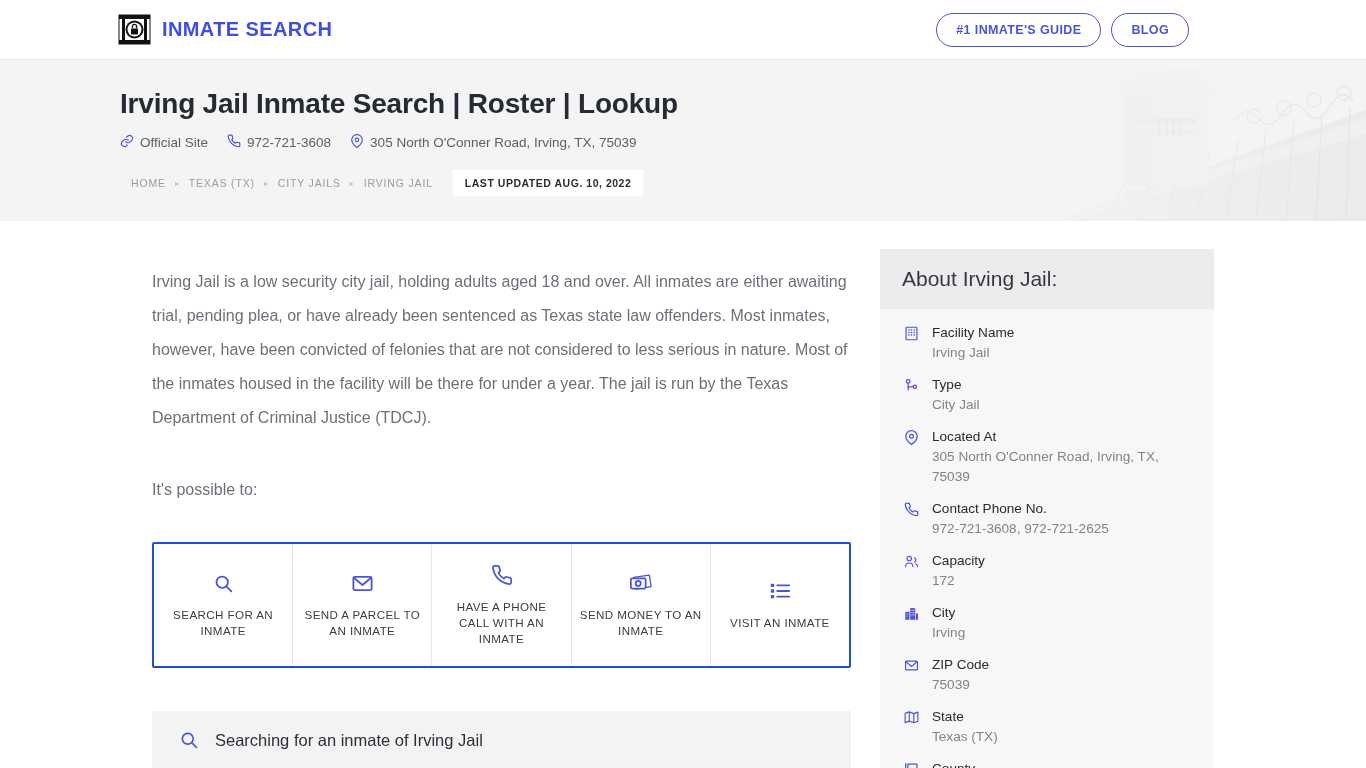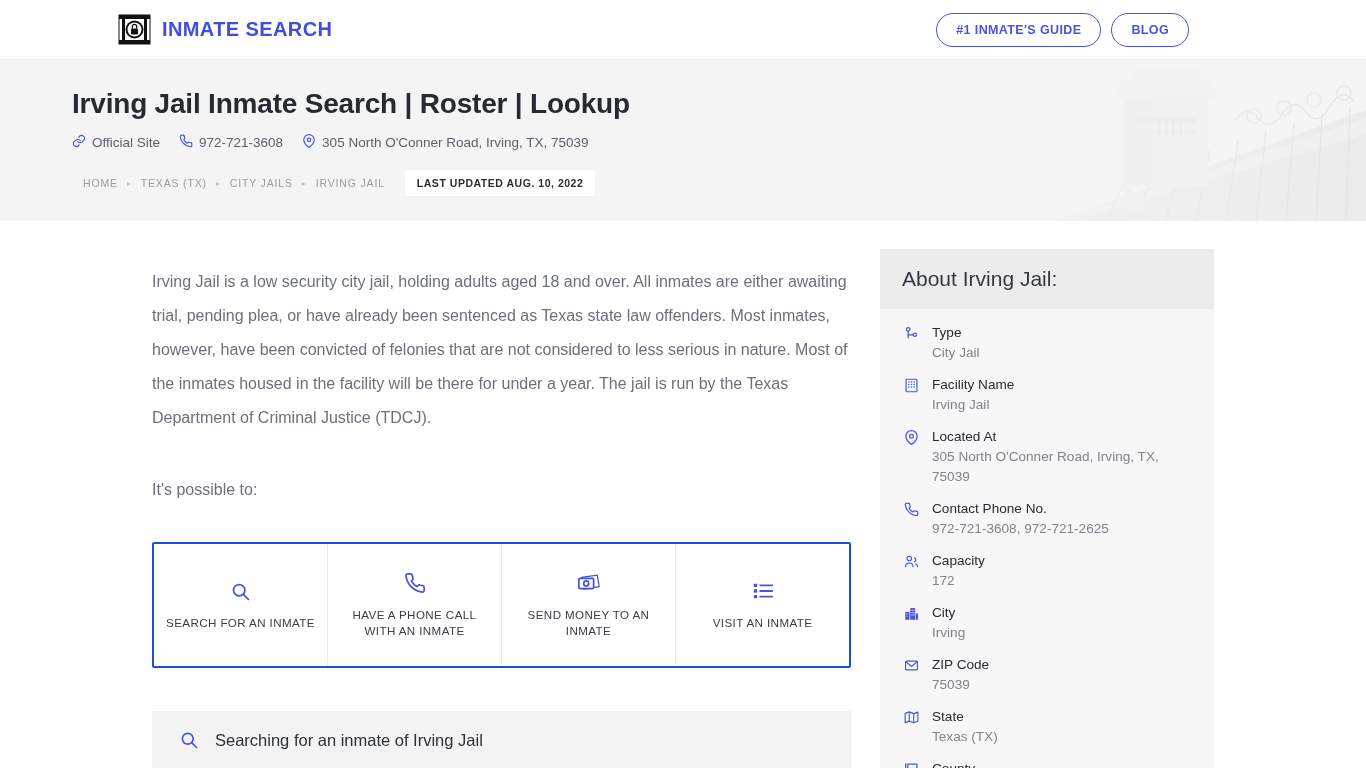--- a/index.html
+++ b/index.html
@@ -40,21 +40,21 @@
 
   
   .hero {
     position: relative; width: 100%; height: 161px;
     background: #f4f4f5; overflow: hidden;
   }
   .hero-art {
     position: absolute; right: 0; top: 0; width: 430px; height: 161px;
     opacity: .5;
   }
-  .hero-inner { position: relative; padding-left: 72px; padding-top: 28px; z-index: 2; }
+  .hero-inner { position: relative; padding-left: 120px; padding-top: 28px; z-index: 2; }
   .hero-title {
     font-size: 28px; font-weight: bold; color: #262b33; letter-spacing: -.2px;
   }
   .hero-meta {
     display: flex; align-items: center; gap: 7px;
     margin-top: 14px; font-size: 13.5px; color: #5c6069;
   }
   .hero-meta .mi { display: flex; align-items: center; gap: 6px; margin-right: 12px; }
   .hero-meta svg { flex: none; }
 
@@ -255,20 +255,29 @@
       <div class="card">
         <span class="card-icon">
           <svg width="21" height="21" viewBox="0 0 24 24" fill="none" stroke="#4a54d8" stroke-width="2" stroke-linecap="round">
             <circle cx="10.5" cy="10.5" r="6.5"></circle>
               <line x1="15.5" y1="15.5" x2="21" y2="21"></line>
           </svg>
         </span>
         <span class="card-label">SEARCH FOR AN INMATE</span>
       </div>
 
+      <div class="card">
+        <span class="card-icon">
+          <svg width="23" height="23" viewBox="0 0 24 24" fill="none" stroke="#4a54d8" stroke-width="1.9" stroke-linejoin="round">
+            <rect x="2.5" y="5" width="19" height="14" rx="1.5"></rect>
+              <polyline points="3,6 12,13.5 21,6"></polyline>
+          </svg>
+        </span>
+        <span class="card-label">SEND A PARCEL TO AN INMATE</span>
+      </div>
 
       <div class="card">
         <span class="card-icon">
           <svg width="22" height="22" viewBox="0 0 24 24" fill="none" stroke="#4a54d8" stroke-width="1.9" stroke-linecap="round" stroke-linejoin="round">
             <path d="M22 16.9v3a2 2 0 0 1-2.2 2 19.8 19.8 0 0 1-8.6-3.1 19.5 19.5 0 0 1-6-6A19.8 19.8 0 0 1 2.1 4.2 2 2 0 0 1 4.1 2h3a2 2 0 0 1 2 1.7c.1 1 .3 1.9.7 2.8a2 2 0 0 1-.5 2.1L8.1 9.9a16 16 0 0 0 6 6l1.3-1.3a2 2 0 0 1 2.1-.4c.9.3 1.8.6 2.8.7a2 2 0 0 1 1.7 2z"></path>
           </svg>
         </span>
         <span class="card-label">HAVE A PHONE CALL WITH AN INMATE</span>
       </div>
 
@@ -306,35 +315,20 @@
         </svg>
       </span>
       <span class="s-text">Searching for an inmate of Irving Jail</span>
     </div>
   </div>
 
   <div class="col-side">
     <div class="about">
       <div class="about-head">About Irving Jail:</div>
       <div class="about-body">
-
-        <div class="fact">
-          <span class="fact-ico">
-            <svg width="15" height="15" viewBox="0 0 18 18" fill="none" stroke="#4a54d8" stroke-width="1.5" stroke-linecap="round">
-              <circle cx="5" cy="4" r="2.2"></circle>
-                <path d="M5 6.2v8"></path>
-                <path d="M5 10.5h5.5"></path>
-                <circle cx="13" cy="10.5" r="2"></circle>
-            </svg>
-          </span>
-          <span>
-            <span class="fact-label">Type</span><br>
-            <span class="fact-value">City Jail</span>
-          </span>
-        </div>
 
         <div class="fact">
           <span class="fact-ico">
             <svg width="15" height="15" viewBox="0 0 18 18" fill="none" stroke="#4a54d8" stroke-width="1.4">
               <rect x="2.5" y="1.5" width="13" height="15" rx="1"></rect>
               <g fill="#4a54d8" stroke="none">
                 <rect x="5" y="4" width="1.6" height="1.6"></rect>
                   <rect x="8.2" y="4" width="1.6" height="1.6"></rect>
                   <rect x="11.4" y="4" width="1.6" height="1.6"></rect>
                 <rect x="5" y="7" width="1.6" height="1.6"></rect>
@@ -342,20 +336,35 @@
                   <rect x="11.4" y="7" width="1.6" height="1.6"></rect>
                 <rect x="5" y="10" width="1.6" height="1.6"></rect>
                   <rect x="8.2" y="10" width="1.6" height="1.6"></rect>
                   <rect x="11.4" y="10" width="1.6" height="1.6"></rect>
               </g>
             </svg>
           </span>
           <span>
             <span class="fact-label">Facility Name</span><br>
             <span class="fact-value">Irving Jail</span>
+          </span>
+        </div>
+
+        <div class="fact">
+          <span class="fact-ico">
+            <svg width="15" height="15" viewBox="0 0 18 18" fill="none" stroke="#4a54d8" stroke-width="1.5" stroke-linecap="round">
+              <circle cx="5" cy="4" r="2.2"></circle>
+                <path d="M5 6.2v8"></path>
+                <path d="M5 10.5h5.5"></path>
+                <circle cx="13" cy="10.5" r="2"></circle>
+            </svg>
+          </span>
+          <span>
+            <span class="fact-label">Type</span><br>
+            <span class="fact-value">City Jail</span>
           </span>
         </div>
 
         <div class="fact">
           <span class="fact-ico">
             <svg width="15" height="15" viewBox="0 0 24 24" fill="none" stroke="#4a54d8" stroke-width="2" stroke-linejoin="round">
               <path d="M21 10c0 7-9 13-9 13s-9-6-9-13a9 9 0 0 1 18 0z"></path>
                 <circle cx="12" cy="10" r="3"></circle>
             </svg>
           </span>

